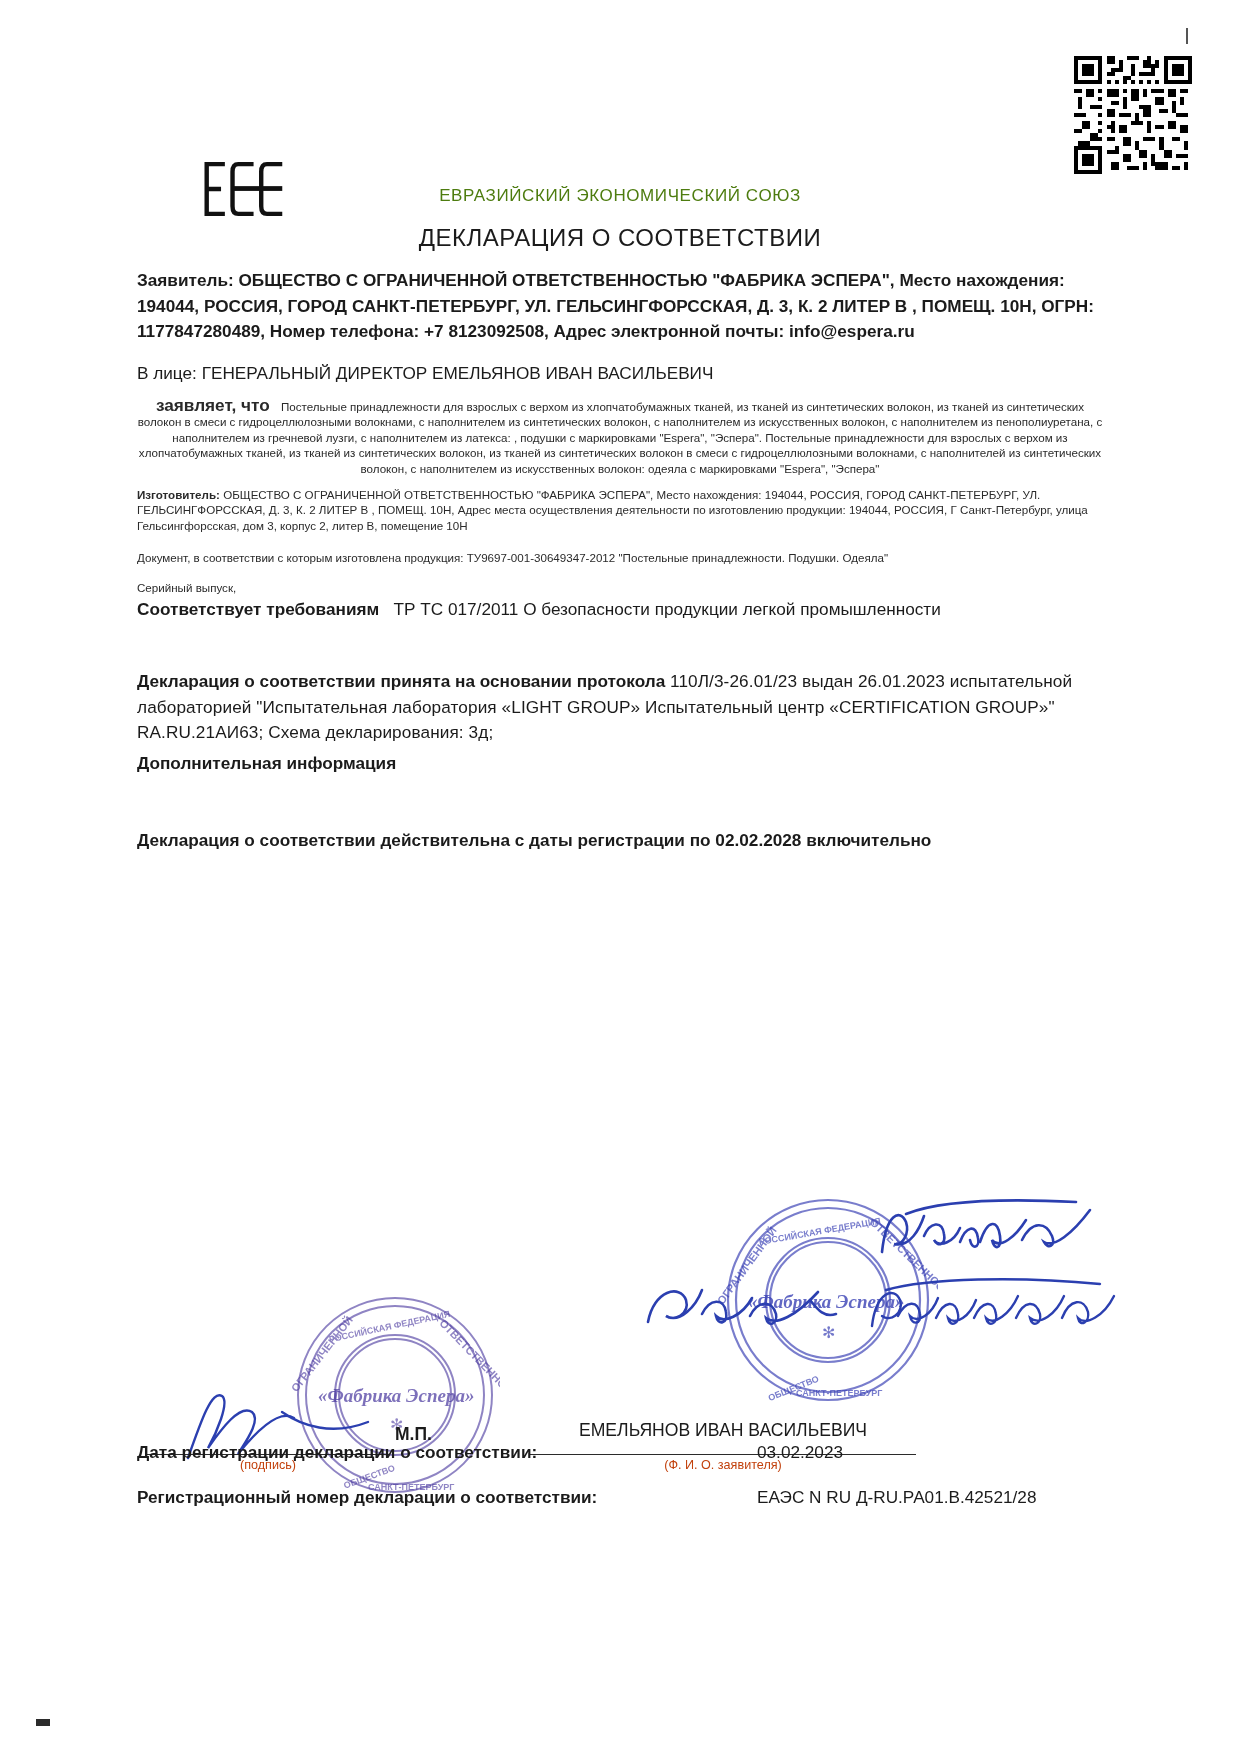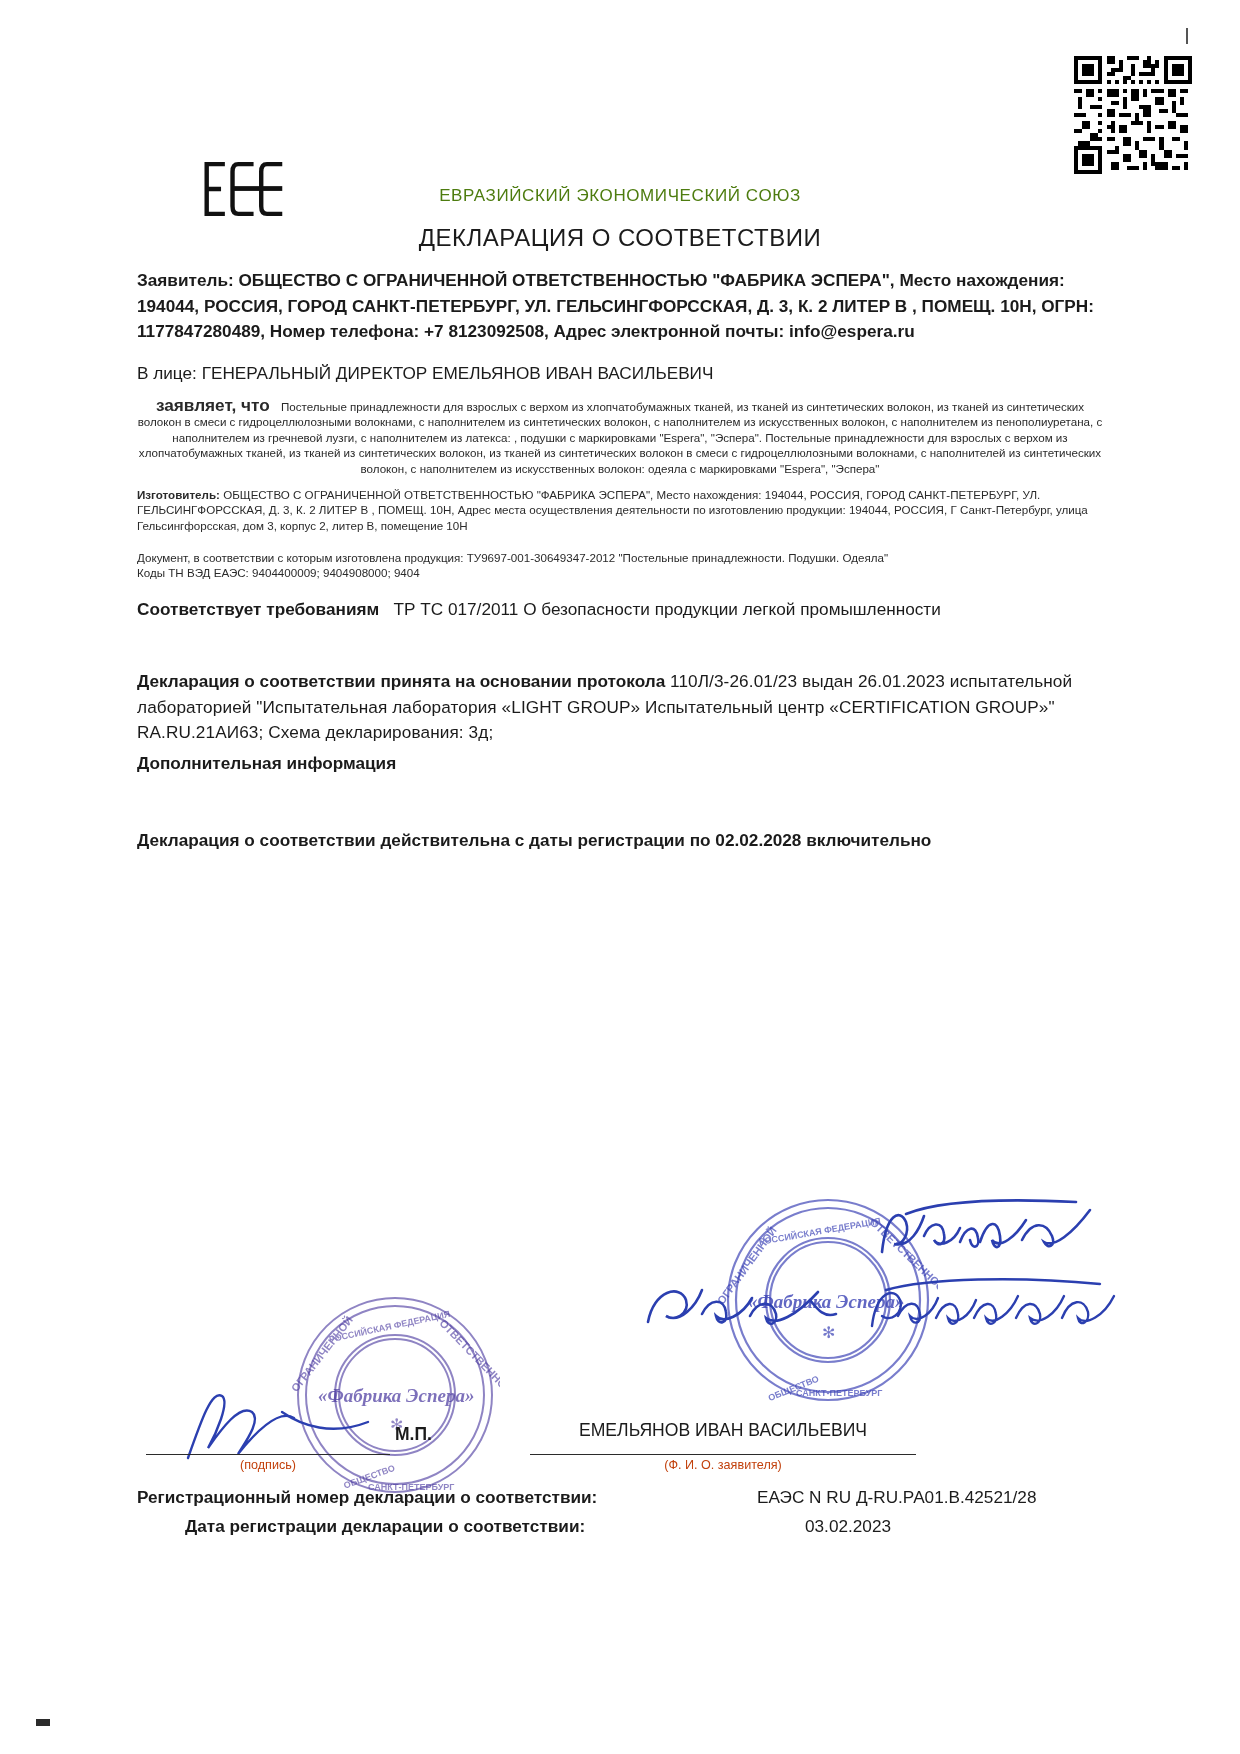--- a/index.html
+++ b/index.html
@@ -173,21 +173,21 @@
   .reg-row {
     position: absolute;
     left: 137px;
     width: 980px;
     font-size: 17.2px;
     color: #1b1b1b;
   }
   .reg-row .lbl { font-weight: 700; text-align: center; }
   .reg-row .val { position: absolute; left: 620px; top: 0; font-weight: 400; }
   .r1 { top: 1487px; }
-  .r2 { top: 1516px; margin-left: 48px; }
+  .r2 { top: 1442px; }
 
   
   .stamp {
     position: absolute;
     pointer-events: none;
   }
   .stamp svg { display: block; }
   .stamp-left  { left: 290px; top: 1290px; width: 210px; height: 210px; }
   .stamp-right { left: 718px; top: 1190px; width: 220px; height: 220px; }
   .hand {
@@ -351,21 +351,21 @@
     <span class="declares-label">заявляет, что</span>
     <span>Постельные принадлежности для взрослых с верхом из хлопчатобумажных тканей, из тканей из синтетических волокон, из тканей из синтетических волокон в смеси с гидроцеллюлозными волокнами, с наполнителем из синтетических волокон, с наполнителем из искусственных волокон, с наполнителем из пенополиуретана, с наполнителем из гречневой лузги, с наполнителем из латекса: , подушки с маркировками "Espera", "Эспера". Постельные принадлежности для взрослых с верхом из хлопчатобумажных тканей, из тканей из синтетических волокон, из тканей из синтетических волокон в смеси с гидроцеллюлозными волокнами, с наполнителей из синтетических волокон, с наполнителем из искусственных волокон: одеяла с маркировками "Espera", "Эспера"</span>
   </div>
 
   <div class="block sm b-manuf">
     <b>Изготовитель:</b>
     <span>ОБЩЕСТВО С ОГРАНИЧЕННОЙ ОТВЕТСТВЕННОСТЬЮ "ФАБРИКА ЭСПЕРА", Место нахождения: 194044, РОССИЯ, ГОРОД САНКТ-ПЕТЕРБУРГ, УЛ. ГЕЛЬСИНГФОРССКАЯ, Д. 3, К. 2 ЛИТЕР В , ПОМЕЩ. 10Н, Адрес места осуществления деятельности по изготовлению продукции: 194044, РОССИЯ, Г Санкт-Петербург, улица Гельсингфорсская, дом 3, корпус 2, литер В, помещение 10Н</span>
   </div>
 
   <div class="block sm b-docs">Документ, в соответствии с которым изготовлена продукция: ТУ9697-001-30649347-2012 "Постельные принадлежности. Подушки. Одеяла"</div>
-  <div class="block sm b-codes">Коды ТН ВЭД ЕАЭС: 9404400009; 9404908000; 9404</div>
+  <div class="block sm b-serial">Серийный выпуск,</div>
 
   <div class="block lg b-conforms">
     <b>Соответствует требованиям</b>
     &nbsp;
     <span>ТР ТС 017/2011 О безопасности продукции легкой промышленности</span>
   </div>
 
   <div class="block lg b-protocol">
     <b>Декларация о соответствии принята на основании протокола</b>
     <span class="mono-ish">110Л/3-26.01/23  выдан 26.01.2023  испытательной лабораторией "Испытательная лаборатория «LIGHT GROUP» Испытательный центр «CERTIFICATION GROUP»" RA.RU.21АИ63; Схема декларирования: 3д;</span>

